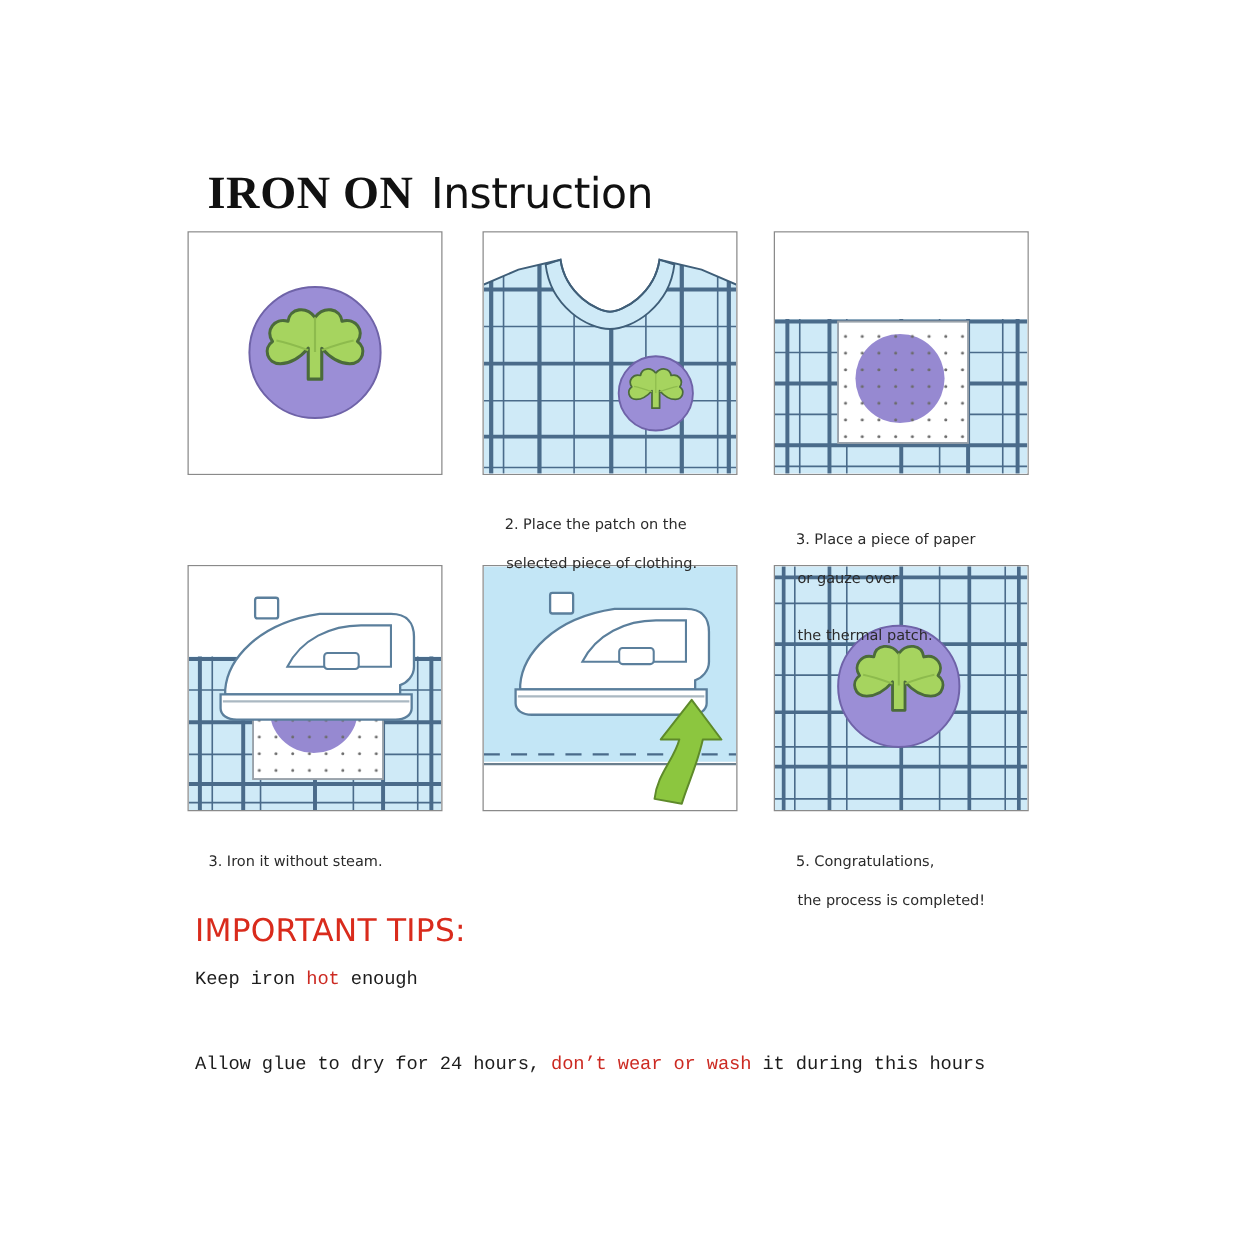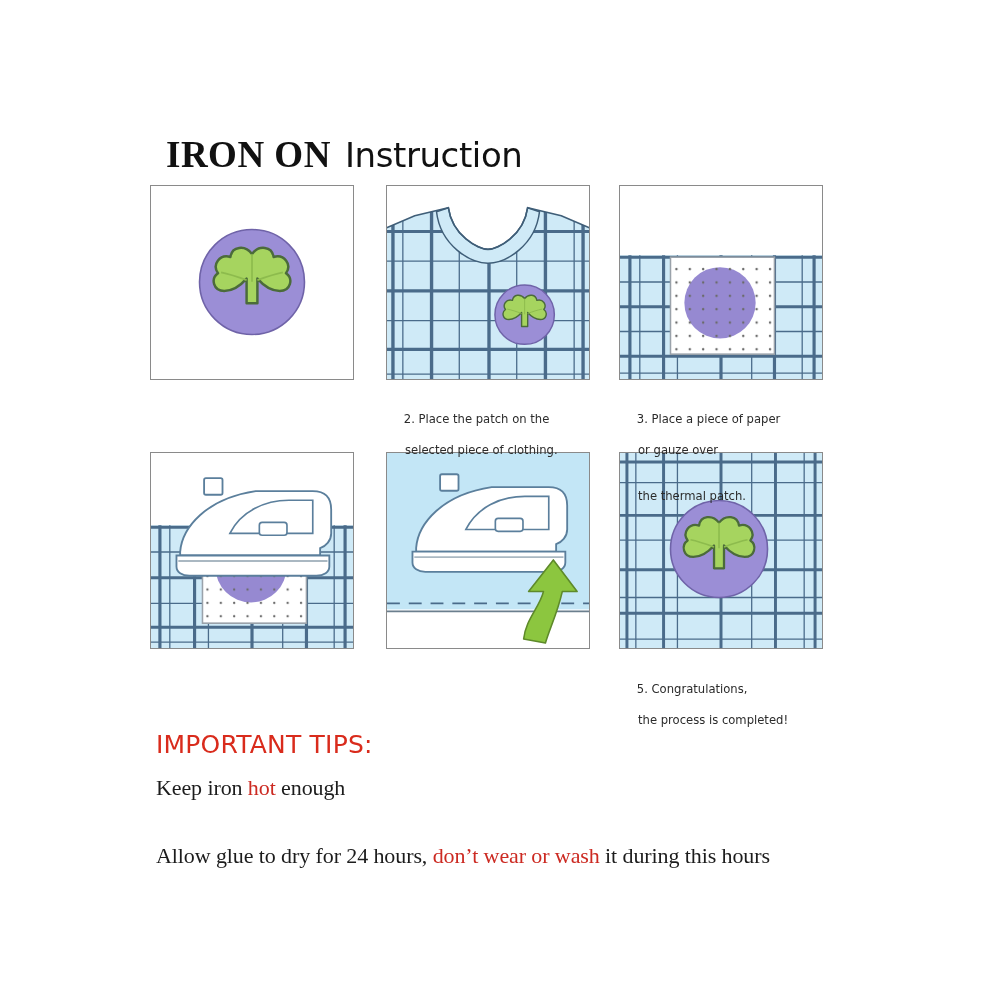--- a/index.html
+++ b/index.html
@@ -49,40 +49,40 @@
   .caption{
     position:absolute;
     font-family:"DejaVu Sans",sans-serif;
     font-size:11.6px;
     color:#2b2b2b;
     line-height:15.5px;
     white-space:pre;
   }
   .c1{left:152px;top:396px;}
   .c2{left:389px;top:396px;}
-  .c3{left:622px;top:396px;}
+  .c3{left:622px;top:408px;}
   .c4{left:152px;top:666px;}
   .c5{left:389px;top:666px;}
   .c6{left:622px;top:666px;}
   .cap-num{}
   .cap-ind{display:block;padding-left:16px;}
 
   
   .tips-head{
     position:absolute;left:156px;top:730px;
     font-family:"DejaVu Sans",sans-serif;
     font-size:25px;font-weight:400;
     color:#d92b1c;letter-spacing:.2px;
     white-space:nowrap;
     text-align:center;
   }
   .tip{
     position:absolute;left:156px;
-    font-family:Liberation Serif, serif;
-    font-size:22px;color:#1c1c1c;
+    font-family:Liberation Mono, monospace;
+    font-size:15px;color:#1c1c1c;
     white-space:nowrap;letter-spacing:-.1px;
   }
   .tip-1{top:775px;}
   .tip-2{top:809px;}
   .tip-3{top:843px;}
   .em{color:#cc2a22;}
 </style>
 </head>
 <body>
 
@@ -321,20 +321,23 @@
     <span class="cap-num">2. Place the patch on the</span>
     <span class="cap-ind">selected piece of clothing.</span>
   </div>
 
   <div class="caption c3">
     <span class="cap-num">3. Place a piece of paper</span>
     <span class="cap-ind">or gauze over</span>
     <span class="cap-ind">the thermal patch.</span>
   </div>
 
+  <div class="caption c4">
+    <span class="cap-num">3. Iron it without steam.</span>
+  </div>
 
 
   <div class="caption c6">
     <span class="cap-num">5. Congratulations,</span>
     <span class="cap-ind">the process is completed!</span>
   </div>
 
   <div class="tips-head">IMPORTANT TIPS:</div>
 
   <div class="tip tip-1">

